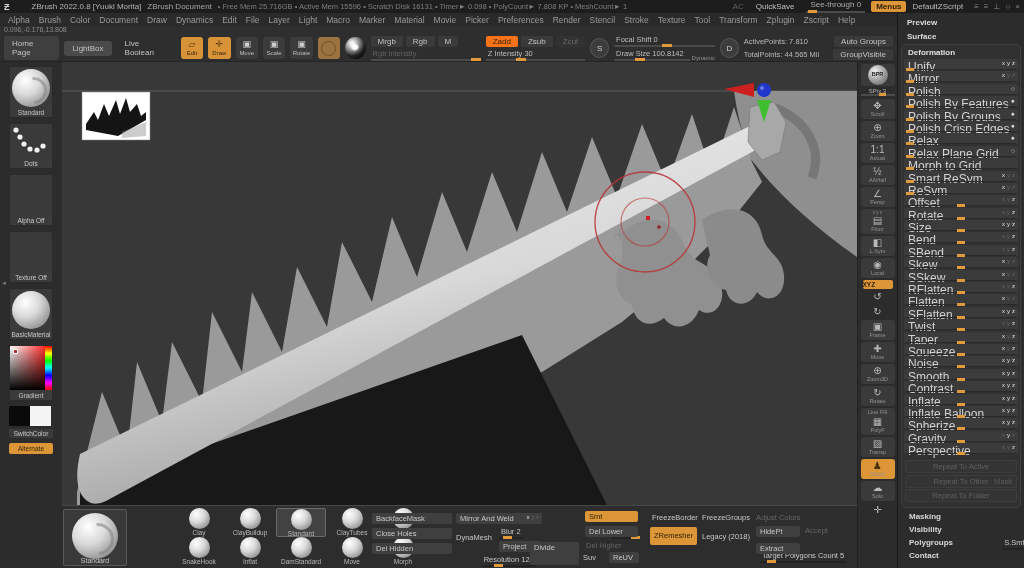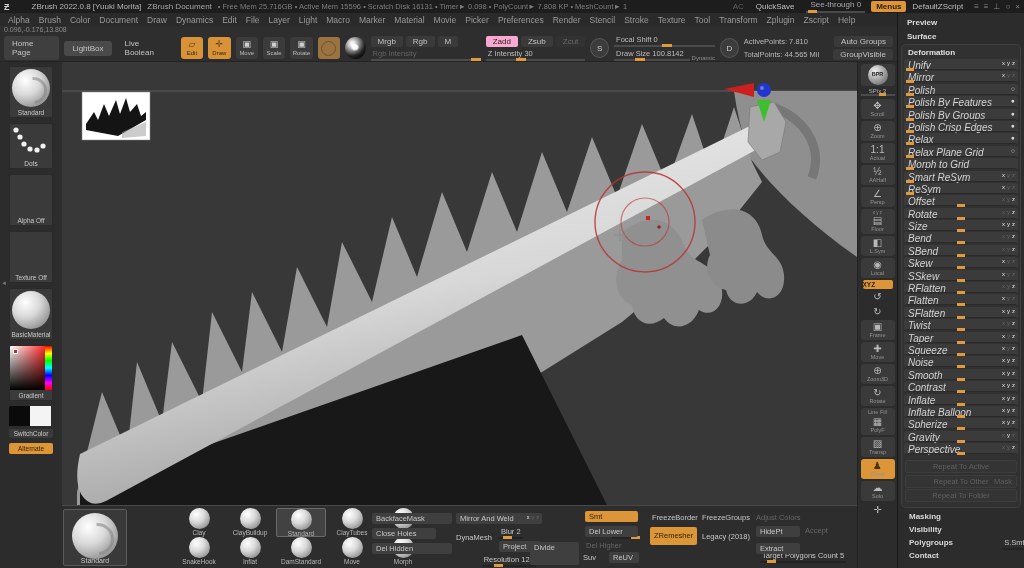--- a/index.html
+++ b/index.html
@@ -41,21 +41,21 @@
   .tbtn .g { font-size:9px; margin-bottom:1px; color:#cfcfcf; }
   .tbtn.orange { background:#d89338; color:#3a2708; }
   .tbtn.orange .g { color:#5a3c0c; }
   .roundbtn { width:24px; height:22px; border-radius:3px; background:#9a7340; display:flex; align-items:center; justify-content:center; }
   .roundbtn .c { width:15px; height:15px; border-radius:50%; border:1.5px solid #6e5226; }
   .spherebtn { width:22px; height:22px; border-radius:50%; background:radial-gradient(circle at 35% 30%, #f5f5f5 8%, #202020 60%, #000 90%); position:relative; }
   .spherebtn::after { content:""; position:absolute; left:4px; top:7px; width:10px; height:7px; border-radius:50%; background:radial-gradient(circle at 60% 40%, #fff 30%, transparent 65%); }
   .tgroup { display:flex; flex-direction:column; gap:2px; justify-content:center; }
   .trow { display:flex; gap:3px; align-items:center; }
   .mini { background:#3a3a3a; border-radius:2px; font-size:8px; color:#c2c2c2; padding:1px 7px; }
-  .mini.orange { background:#f9a8d4; color:#32220a; }
+  .mini.orange { background:#f97316; color:#32220a; }
   .mini.dim { color:#6a6a6a; background:#323232; }
   .hslider { position:relative; font-size:7.5px; color:#bdbdbd; border-bottom:2px solid #4b4b4b; padding:0 2px 1px 2px; white-space:nowrap; }
   .hslider.dim { color:#636363; }
   .hslider .hnd { position:absolute; bottom:-2px; height:3px; width:10px; background:#e09a3c; }
   .badge-circle { width:20px; height:20px; border-radius:50%; background:#3c3c3c; border:1px solid #555; color:#cfcfcf; font-size:8px; display:flex; align-items:center; justify-content:center; }
   .ptxt { font-size:7.5px; color:#b8b8b8; }
   .dynlbl { font-size:6px; color:#8f8f8f; align-self:flex-end; }
 
   
   .side-tile { width:44px; margin:0 auto 5px auto; background:#3a3a3a; border:1px solid #2a2a2a; border-radius:2px; position:relative; overflow:hidden; }
@@ -82,21 +82,21 @@
   .shelf-sphere span { position:absolute; left:0; right:0; top:6px; font-size:5.5px; color:#222; font-weight:bold; }
   .shelf-sld { width:34px; margin:0 auto 3px auto; font-size:6px; color:#b5b5b5; border-bottom:2px solid #4b4b4b; position:relative; text-align:center; }
   .shelf-sld .hnd { position:absolute; bottom:-2px; left:55%; width:7px; height:3px; background:#e09a3c; }
   .floor-ax { font-size:4.5px; color:#8f8f8f; display:block; line-height:5px; }
 
   
   .rp-head { font-size:8px; color:#dcdcdc; font-weight:bold; padding:3px 6px 2px 6px; }
   .def-box { background:#313131; border:1px solid #404040; border-radius:5px; padding:2px 2px 3px 2px; margin-top:1px; }
   .def-title { font-size:8px; color:#e0e0e0; font-weight:bold; padding:1px 4px 2px 4px; }
   .def-row { position:relative; height:11px; background:#3b3b3b; border-radius:2px; margin-bottom:1.4px; }
-  .def-row .lbl { position:absolute; left:4px; top:1px; font-size:10px; color:#d2d2d2;font-style:italic; }
+  .def-row .lbl { position:absolute; left:4px; top:1px; font-size:12px; color:#d2d2d2; }
   .def-row .ax { position:absolute; right:3px; top:1px; font-size:6px; }
   .def-row .ax b { font-weight:normal; color:#e6e6e6; margin-left:2px; }
   .def-row .ax i { font-style:normal; color:#666; margin-left:2px; }
   .def-row .ax .dotg { color:#d8d8d8; font-size:6.5px; }
   .def-row::after { content:""; position:absolute; left:2px; right:2px; bottom:0; height:1px; background:#2a2a2a; }
   .def-row .hnd { position:absolute; bottom:-1px; width:8px; height:3px; background:#e09a3c; z-index:2; }
   .def-row .hnd.left { left:2px; }
   .def-row .hnd.center { left:50%; margin-left:-4px; }
   .rep-btn { position:relative; background:#343434; border:1px solid #3d3d3d; border-radius:2px; color:#616161; font-size:7.5px; padding:1px 4px; margin:1.5px 1px;text-align:center; }
   .rep-btn .extra { position:absolute; right:4px; top:1px; color:#5c5c5c; }
@@ -378,21 +378,21 @@
                   <div class="sphere"></div>
                   <div class="blb">Move</div>
                 </div>
                 <div class="bcell" style="left: 316px; top: 31px; position: absolute;">
                   <div class="sphere"></div>
                   <div class="blb">Morph</div>
                 </div>
               </div>
 
             <span class="bb bbtn" style="left:310px;top:7px;width:80px;">BackfaceMask</span>
-            <span class="bb bbtn" style="left:310px;top:22px;width:64px;">Close Holes</span>
+            <span class="bb bbtn" style="left:310px;top:22px;width:80px;">Close Holes</span>
             <span class="bb bbtn" style="left:310px;top:37px;width:80px;">Del Hidden</span>
 
             <span class="bb bbtn" style="left:394px;top:7px;width:86px;"><span>Mirror And Weld</span><span class="mw-ax"><b>x</b><i>y</i><i>z</i></span></span>
             <span class="bb blabel" style="left:394px;top:27px;">DynaMesh</span>
             <span class="bb bsld" style="left:437px;top:21px;width:42px;"><span>Blur 2</span><span class="hnd" style="left:18%;"></span></span>
             <span class="bb bbtn" style="left:437px;top:35px;width:42px;">Project</span>
             <span class="bb bsld" style="left:394px;top:49px;width:86px;"><span>Resolution 128</span><span class="hnd" style="left:22%;"></span></span>
 
             <span class="bb bsld" style="left:468px;top:21px;width:49px;"><span>SDiv 3</span><span class="hnd" style="left:72%;"></span></span>
             <span class="bb bbtn" style="left:468px;top:36px;width:49px;height:23px;">Divide</span>

